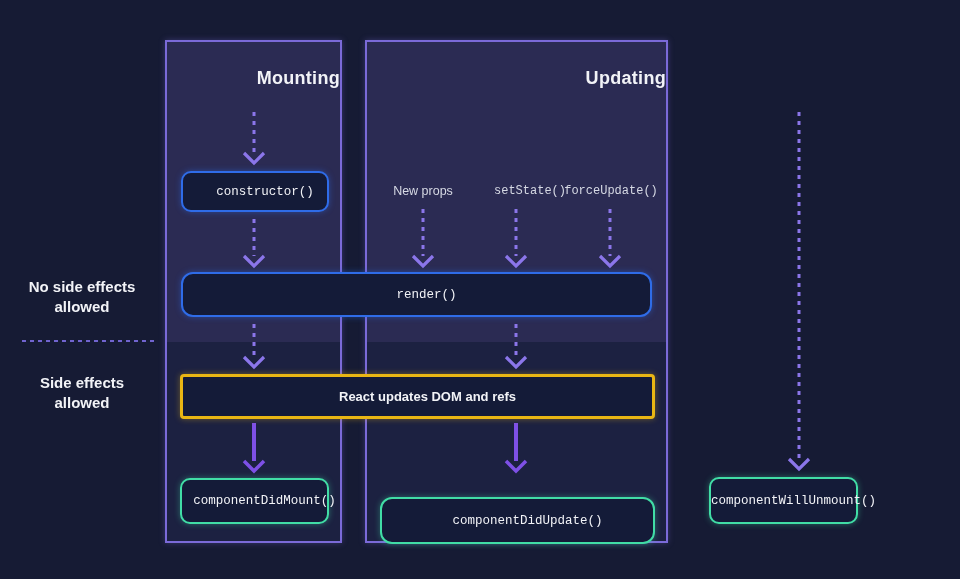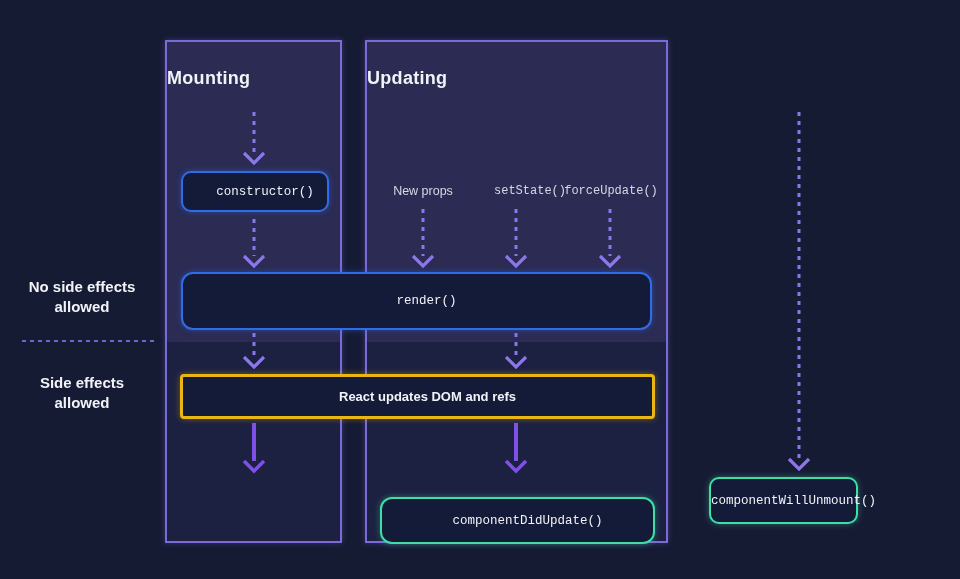--- a/index.html
+++ b/index.html
@@ -30,21 +30,21 @@
     top: 40px; height: 503px;
     border: 2px solid var(--col-border);
     background: linear-gradient(to bottom, var(--zone-top) 0px, var(--zone-top) 300px, var(--zone-bottom) 300px, var(--zone-bottom) 100%);
     box-shadow: 0 0 6px rgba(123,106,216,0.35);
   }
   #col-mounting   { left: 165px; width: 177px; }
   #col-updating   { left: 365px; width: 303px; }
   #col-unmounting { left: 690px; width: 218px; }
   .column-title {
     margin-top: 26px;
-    text-align: left;
+    text-align: right;
     font-size: 18px;
     font-weight: 700;
     letter-spacing: 0.3px;
     color: var(--text);
   }
   .side-label {
     position: absolute;
     left: 6px; width: 152px;
     text-align: center;
     font-size: 15px;
@@ -67,21 +67,21 @@
     background: var(--box-fill);
     color: var(--text);
     font-family: "Liberation Mono", "DejaVu Sans Mono", monospace;
     font-size: 12.5px;
     padding-left: 20px;
   }
   .blue-border   { border: 2px solid var(--blue);   box-shadow: 0 0 6px rgba(47,108,232,0.45); }
   .yellow-border { border: 3px solid var(--yellow); box-shadow: 0 0 6px rgba(233,182,20,0.40); }
   .teal-border   { border: 2px solid var(--teal);   box-shadow: 0 0 6px rgba(65,221,166,0.40); }
   #box-constructor   { left: 181px; top: 171px; width: 148px; height: 41px; border-radius: 10px; }
-  #box-render        { left: 181px; top: 272px; width: 471px; height: 58px; border-radius: 12px; }
+  #box-render        { left: 181px; top: 272px; width: 471px; height: 45px; border-radius: 12px; }
   #box-react-updates { left: 180px; top: 374px; width: 475px; height: 45px; border-radius: 4px;
                        font-family: "Liberation Sans", sans-serif; font-size: 13px; font-weight: 700; }
   #box-did-mount     { left: 180px; top: 478px; width: 149px; height: 46px; border-radius: 10px; }
   #box-did-update    { left: 380px; top: 497px; width: 275px; height: 47px; border-radius: 12px; }
   #box-will-unmount  { left: 709px; top: 477px; width: 149px; height: 47px; border-radius: 10px; }
   .trigger-label {
     position: absolute;
     top: 184px; height: 16px;
     text-align: center;
     font-size: 12.5px;
@@ -155,16 +155,17 @@
     <polyline class="arrow-solid-stroke" points="4,38 14,48 24,38" fill="none" stroke-width="3.5"></polyline>
   </svg>
   <svg class="arrow" style="left:502px; top:423px;" width="28" height="51" viewBox="0 0 28 51">
     <line class="arrow-solid-stroke" x1="14" y1="0" x2="14" y2="38" stroke-width="4"></line>
     <polyline class="arrow-solid-stroke" points="4,38 14,48 24,38" fill="none" stroke-width="3.5"></polyline>
   </svg>
 
   <div class="dbox blue-border" id="box-constructor">constructor()</div>
   <div class="dbox blue-border" id="box-render">render()</div>
   <div class="dbox yellow-border" id="box-react-updates">React updates DOM and refs</div>
+  <div class="dbox teal-border" id="box-did-mount">componentDidMount()</div>
   <div class="dbox teal-border" id="box-did-update">componentDidUpdate()</div>
   <div class="dbox teal-border" id="box-will-unmount">componentWillUnmount()</div>
 
 </div>
 
 </body></html>

